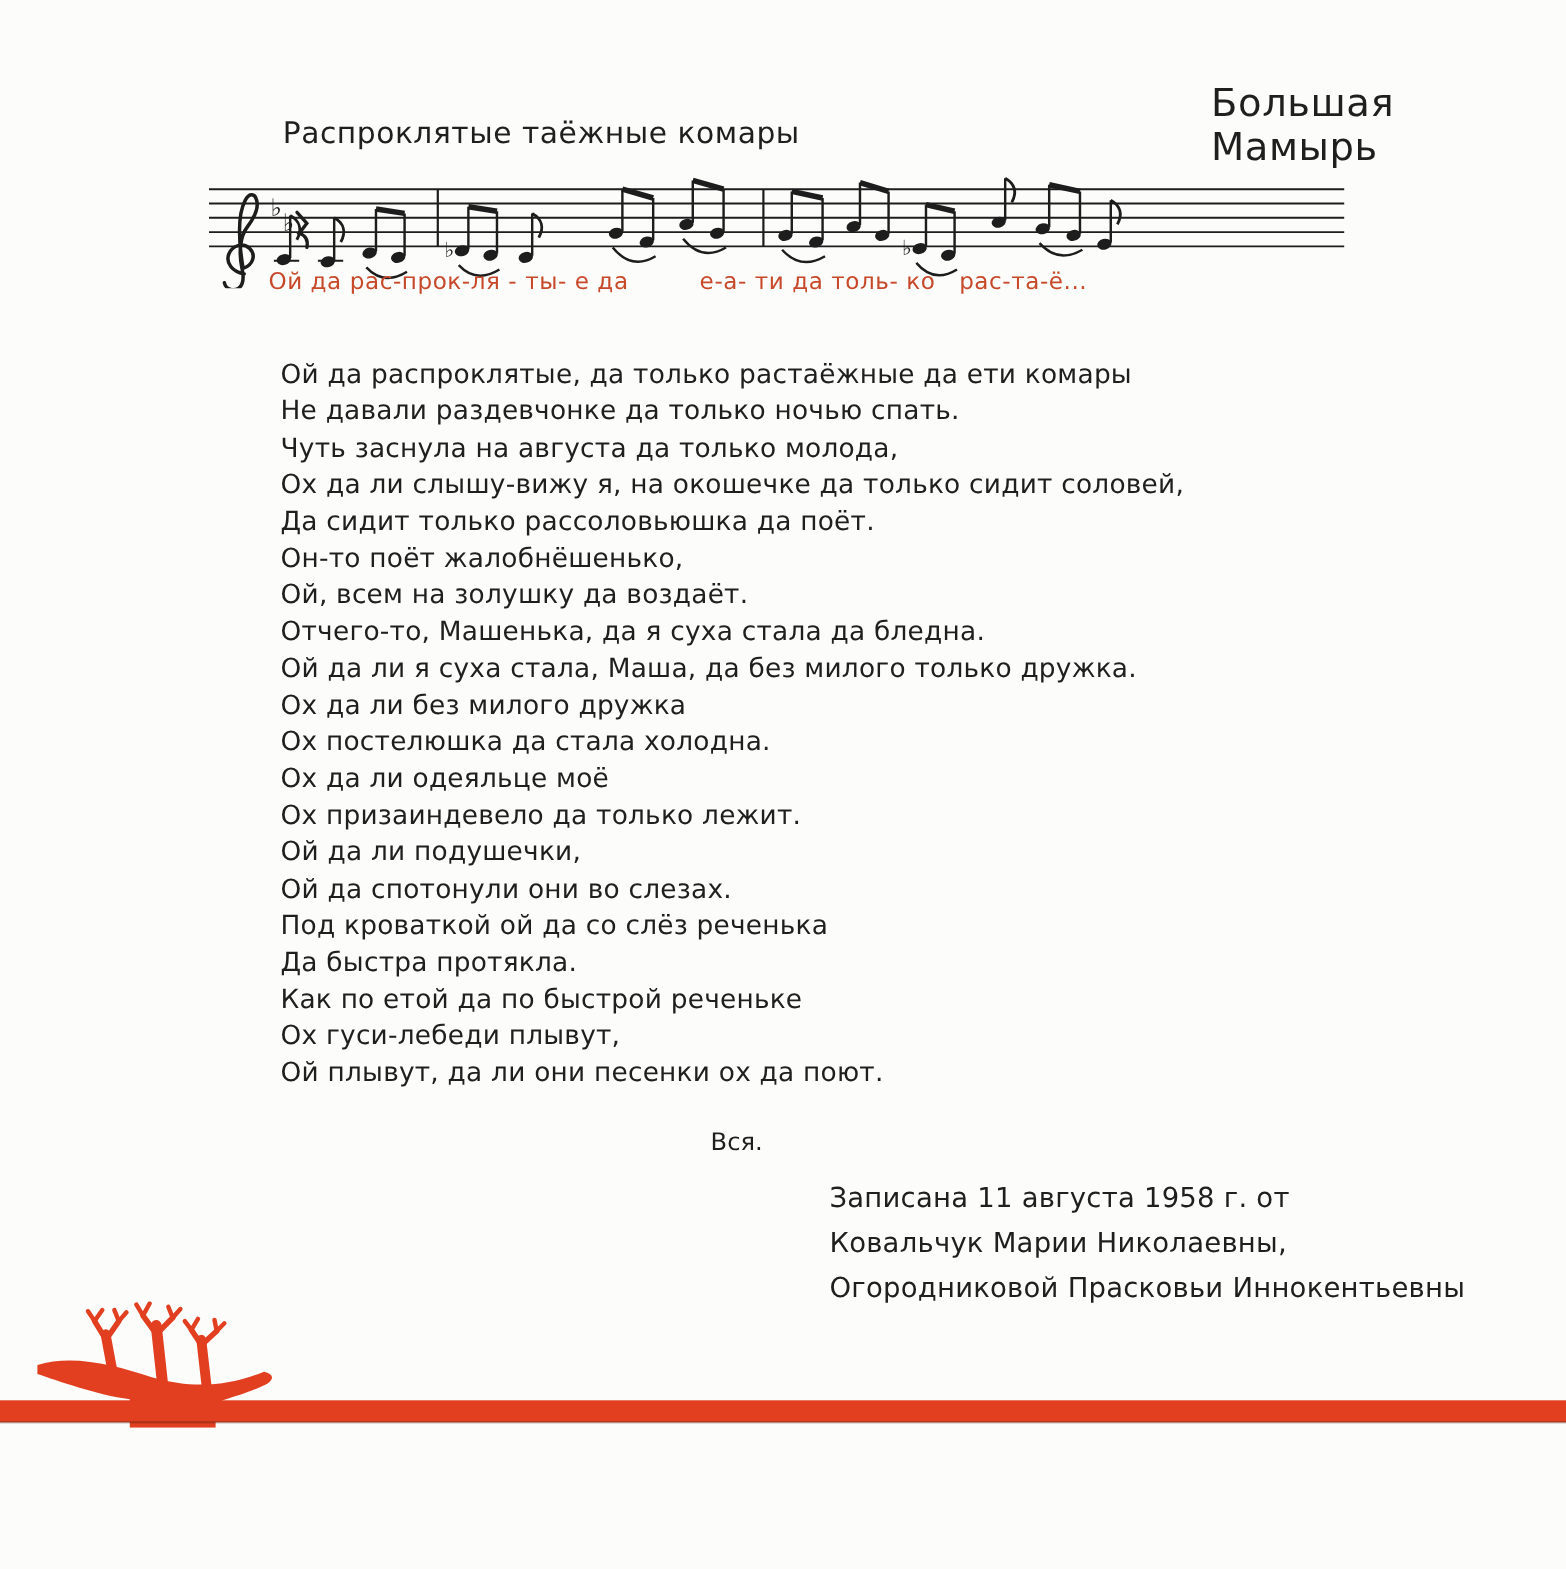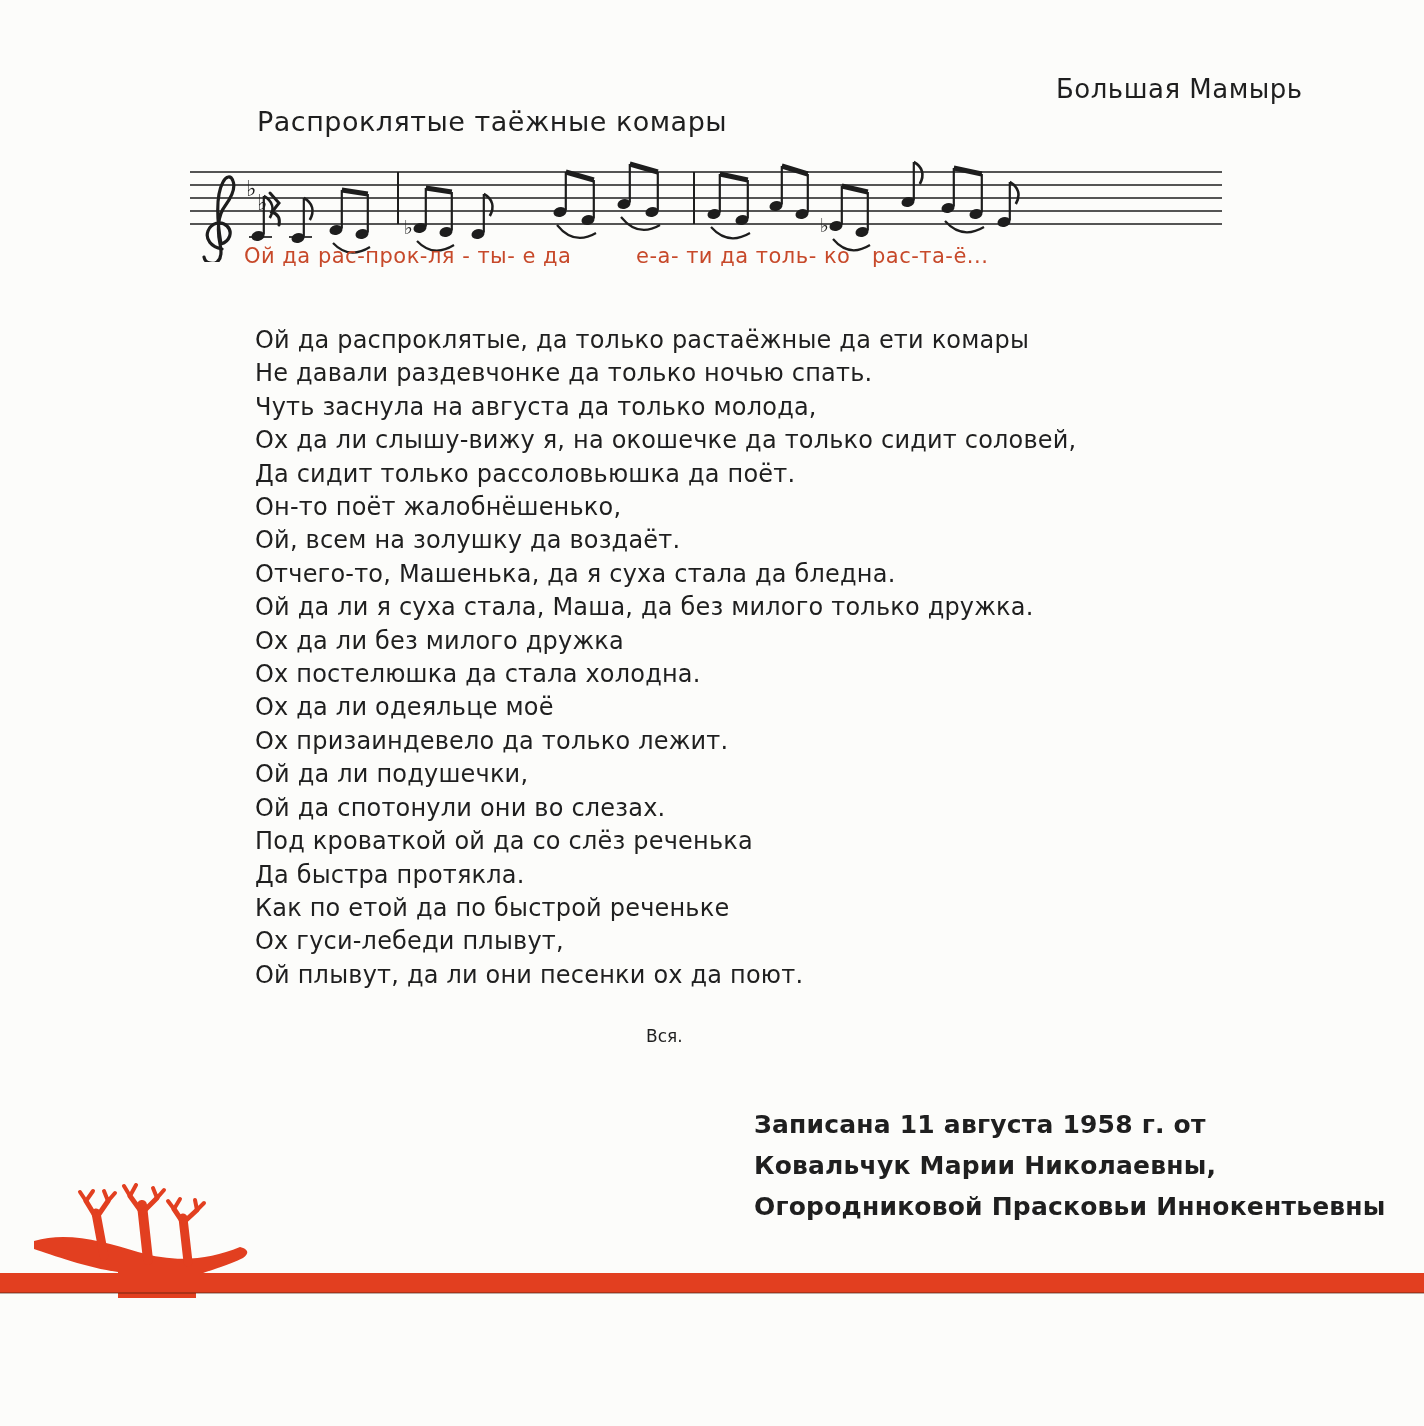--- a/index.html
+++ b/index.html
@@ -2,33 +2,33 @@
 <html><head>
 <meta charset="utf-8">
 <style>
   html,body{margin:0;padding:0;background:#ffffff;}
   .page{
     position:relative;width:1424px;height:1426px;overflow:hidden;
     background:#fcfcfa;
     font-family:"DejaVu Sans",sans-serif;
     color:var(--ink,#1f1f1f);
   }
-  .location{position:absolute;top:74px;left:1056px;font-size:26px;letter-spacing:.5px;}
+  .location{position:absolute;top:74px;left:1101px;font-size:35px;letter-spacing:.5px;}
   .title{position:absolute;top:106px;left:257px;font-size:27px;letter-spacing:.5px;}
   .score-svg{position:absolute;left:185px;top:150px;}
   .score-lyrics{
     position:absolute;left:244px;top:244px;
     font-size:21px;letter-spacing:.5px;white-space:pre;
     color:var(--lyric-red,#c7492a);
     text-align:center;
   }
   .lyrics{position:absolute;left:255px;top:324px;font-size:24px;line-height:33.4px;letter-spacing:.2px;}
   .lyrics .lyrics-line{white-space:pre;}
-  .ending{position:absolute;left:646px;top:1026px;font-size:17px;}
-  .attribution{position:absolute;left:754px;top:1104px;font-size:25px;line-height:41px;letter-spacing:.2px;font-weight:bold;}
+  .ending{position:absolute;left:646px;top:1026px;font-size:22px;}
+  .attribution{position:absolute;left:754px;top:1068px;font-size:25px;line-height:41px;letter-spacing:.2px;}
   .stripe{position:absolute;left:0;top:1273px;width:1424px;height:20px;background:var(--accent,#e23f20);}
   .stripe-edge{position:absolute;left:0;top:1292px;width:1424px;height:2px;background:rgba(70,25,12,.35);}
   .boat-svg{position:absolute;left:18px;top:1183px;}
 </style>
 </head>
 <body>
 
 <div class="page" style="--ink: #1f1f1f; --lyric-red: #c7492a; --accent: #e23f20;">
 
   <div class="location">Большая Мамырь</div>

